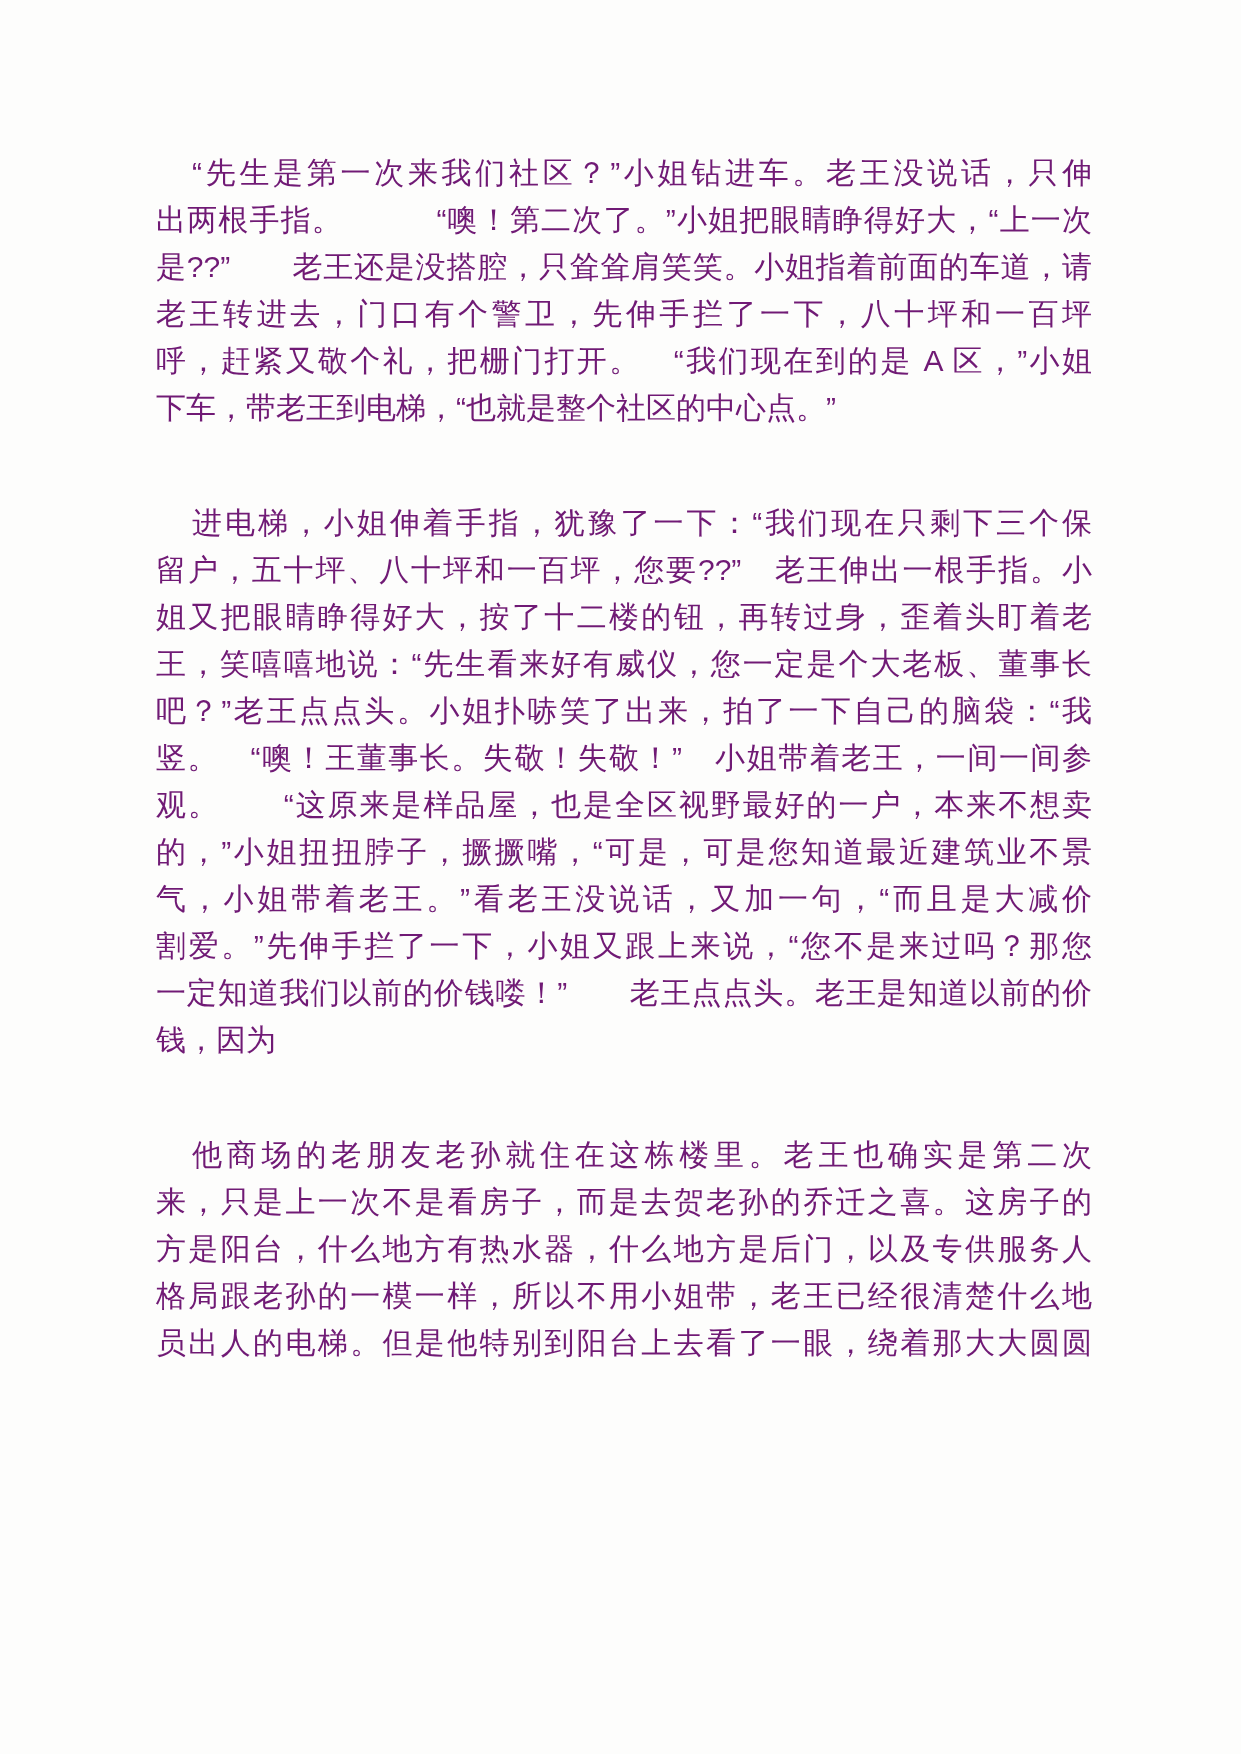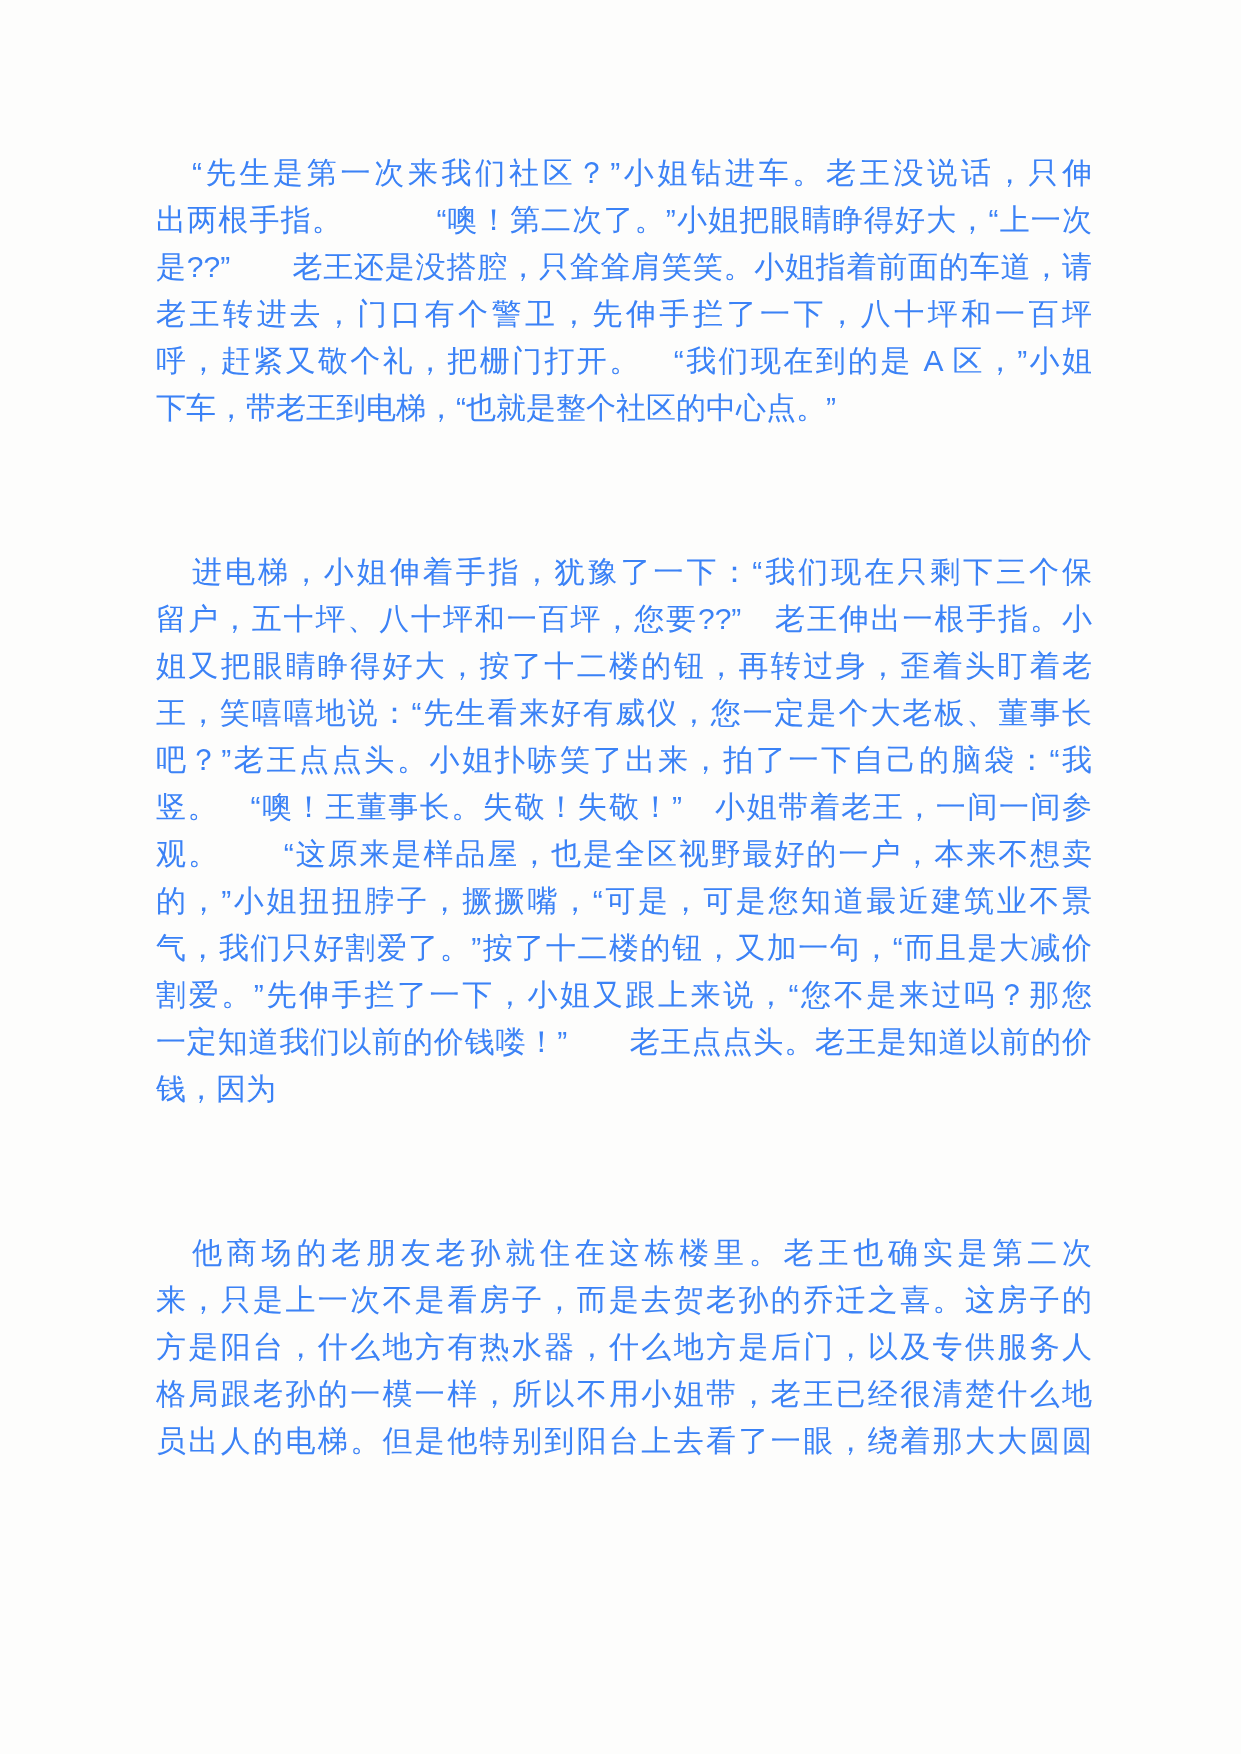--- a/index.html
+++ b/index.html
@@ -15,25 +15,25 @@
     overflow: hidden;
     font-family: "Liberation Sans", sans-serif;
   }
   .content {
     position: absolute;
     left: 156px;
     top: 149px;
     width: 936px;
   }
   .paragraph { margin: 0; }
-  .paragraph + .paragraph { margin-top: 117px; }
+  .paragraph + .paragraph { margin-top: 68px; }
   .line {
     font-size: 30px;
     line-height: 47px;
-    color: #3b82f6;
+    color: #701a75;
     text-align: justify;
     text-align-last: justify;
     white-space: pre-wrap;
     letter-spacing: 0;
   }
   .line.indent { text-indent: 36px; }
   .line.short {
     text-align: right;
     text-align-last: left;
   }
@@ -55,21 +55,21 @@
 
     <div class="paragraph">
       <div class="line indent">进电梯，小姐伸着手指，犹豫了一下：“我们现在只剩下三个保</div>
       <div class="line">留户，五十坪、八十坪和一百坪，您要??”　老王伸出一根手指。小</div>
       <div class="line">姐又把眼睛睁得好大，按了十二楼的钮，再转过身，歪着头盯着老</div>
       <div class="line">王，笑嘻嘻地说：“先生看来好有威仪，您一定是个大老板、董事长</div>
       <div class="line">吧？”老王点点头。小姐扑哧笑了出来，拍了一下自己的脑袋：“我</div>
       <div class="line">竖。　“噢！王董事长。失敬！失敬！”　小姐带着老王，一间一间参</div>
       <div class="line">观。　　“这原来是样品屋，也是全区视野最好的一户，本来不想卖</div>
       <div class="line">的，”小姐扭扭脖子，撅撅嘴，“可是，可是您知道最近建筑业不景</div>
-      <div class="line">气，我们只好割爱了。”按了十二楼的钮，又加一句，“而且是大减价</div>
+      <div class="line">气，小姐带着老王。”看老王没说话，又加一句，“而且是大减价</div>
       <div class="line">割爱。”先伸手拦了一下，小姐又跟上来说，“您不是来过吗？那您</div>
       <div class="line">一定知道我们以前的价钱喽！”　　老王点点头。老王是知道以前的价</div>
       <div class="line short">钱，因为</div>
     </div>
 
     <div class="paragraph">
       <div class="line indent">他商场的老朋友老孙就住在这栋楼里。老王也确实是第二次</div>
       <div class="line">来，只是上一次不是看房子，而是去贺老孙的乔迁之喜。这房子的</div>
       <div class="line">方是阳台，什么地方有热水器，什么地方是后门，以及专供服务人</div>
       <div class="line">格局跟老孙的一模一样，所以不用小姐带，老王已经很清楚什么地</div>

